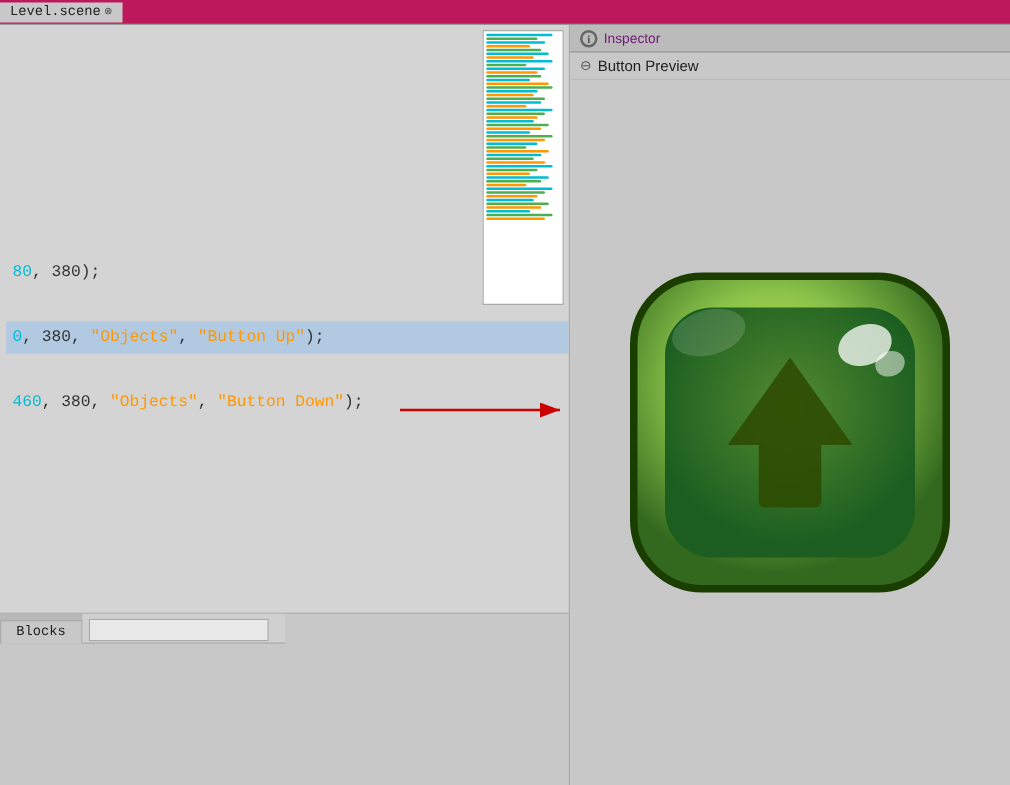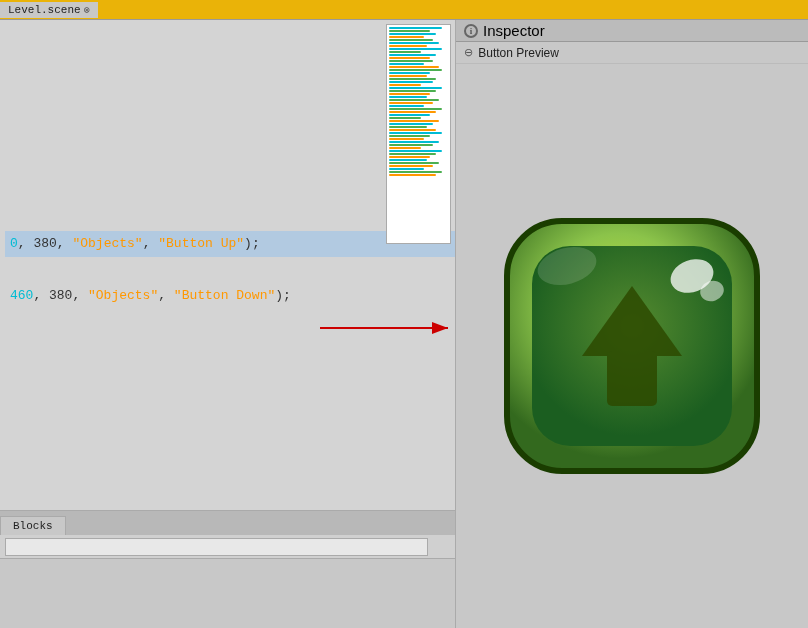--- a/index.html
+++ b/index.html
@@ -9,21 +9,21 @@
       background: #c8c8c8;
       font-family: 'Consolas', 'Courier New', monospace;
       overflow: hidden;
       display: flex;
       flex-direction: column;
     }
 
     
     .top-tabs {
       display: flex;
-      background: #eab308;
+      background: #be185d;
       height: 20px;
       align-items: center;
       border-bottom: 1px solid #999;
     }
     .tab-label {
       font-size: 11px;
       color: #222;
       padding: 2px 8px;
       background: #c8c8c8;
       display: flex;
@@ -102,25 +102,25 @@
     .code-line.highlighted {
       background: rgba(100, 180, 255, 0.3);
     }
 
     .kw-teal { color: #00bcd4; }
     .kw-string { color: #ff9800; }
     .kw-white { color: #333; }
 
     
     .bottom-panel {
-      height: 118px;
+      height: 138px;
       background: #c8c8c8;
       border-top: 1px solid #aaa;
       display: flex;
-      flex-direction: column;
+      flex-direction: row;
     }
 
     .bottom-tabs {
       display: flex;
       background: #b8b8b8;
       height: 24px;
       align-items: flex-end;
     }
 
     .bottom-tab {
@@ -177,22 +177,22 @@
       display: flex;
       align-items: center;
       justify-content: center;
       font-size: 9px;
       font-weight: bold;
       color: #555;
       font-family: serif;
     }
 
     .inspector-title {
-      font-size: 15px;
-      color: #000000;
+      font-size: 11px;
+      color: #701a75;
       font-family: Arial, sans-serif;
     }
 
     .image-preview-header {
       height: 22px;
       display: flex;
       align-items: center;
       padding: 0 8px;
       gap: 5px;
       border-bottom: 1px solid #bbb;
@@ -296,20 +296,23 @@
           <div class="thumb-line" style="width:85%;background:#4caf50;"></div>
           <div class="thumb-line" style="width:75%;background:#ff9800;"></div>
           <div class="thumb-line" style="width:60%;background:#00bcd4;"></div>
           <div class="thumb-line" style="width:90%;background:#4caf50;"></div>
           <div class="thumb-line" style="width:80%;background:#ff9800;"></div>
         </div>
       </div>
 
       <div class="code-content">
         <div style="height:175px;"></div>
+        <div class="code-line">
+          <span class="kw-teal">80</span><span class="kw-white">, 380);</span>
+        </div>
         <div style="height:26px;"></div>
         <div class="code-line highlighted">
           <span class="kw-teal">0</span><span class="kw-white">, 380, </span><span class="kw-string">"Objects"</span><span class="kw-white">, </span><span class="kw-string">"Button Up"</span><span class="kw-white">);</span>
         </div>
         <div style="height:26px;"></div>
         <div class="code-line">
           <span class="kw-teal">460</span><span class="kw-white">, 380, </span><span class="kw-string">"Objects"</span><span class="kw-white">, </span><span class="kw-string">"Button Down"</span><span class="kw-white">);</span>
         </div>
       </div>
 

